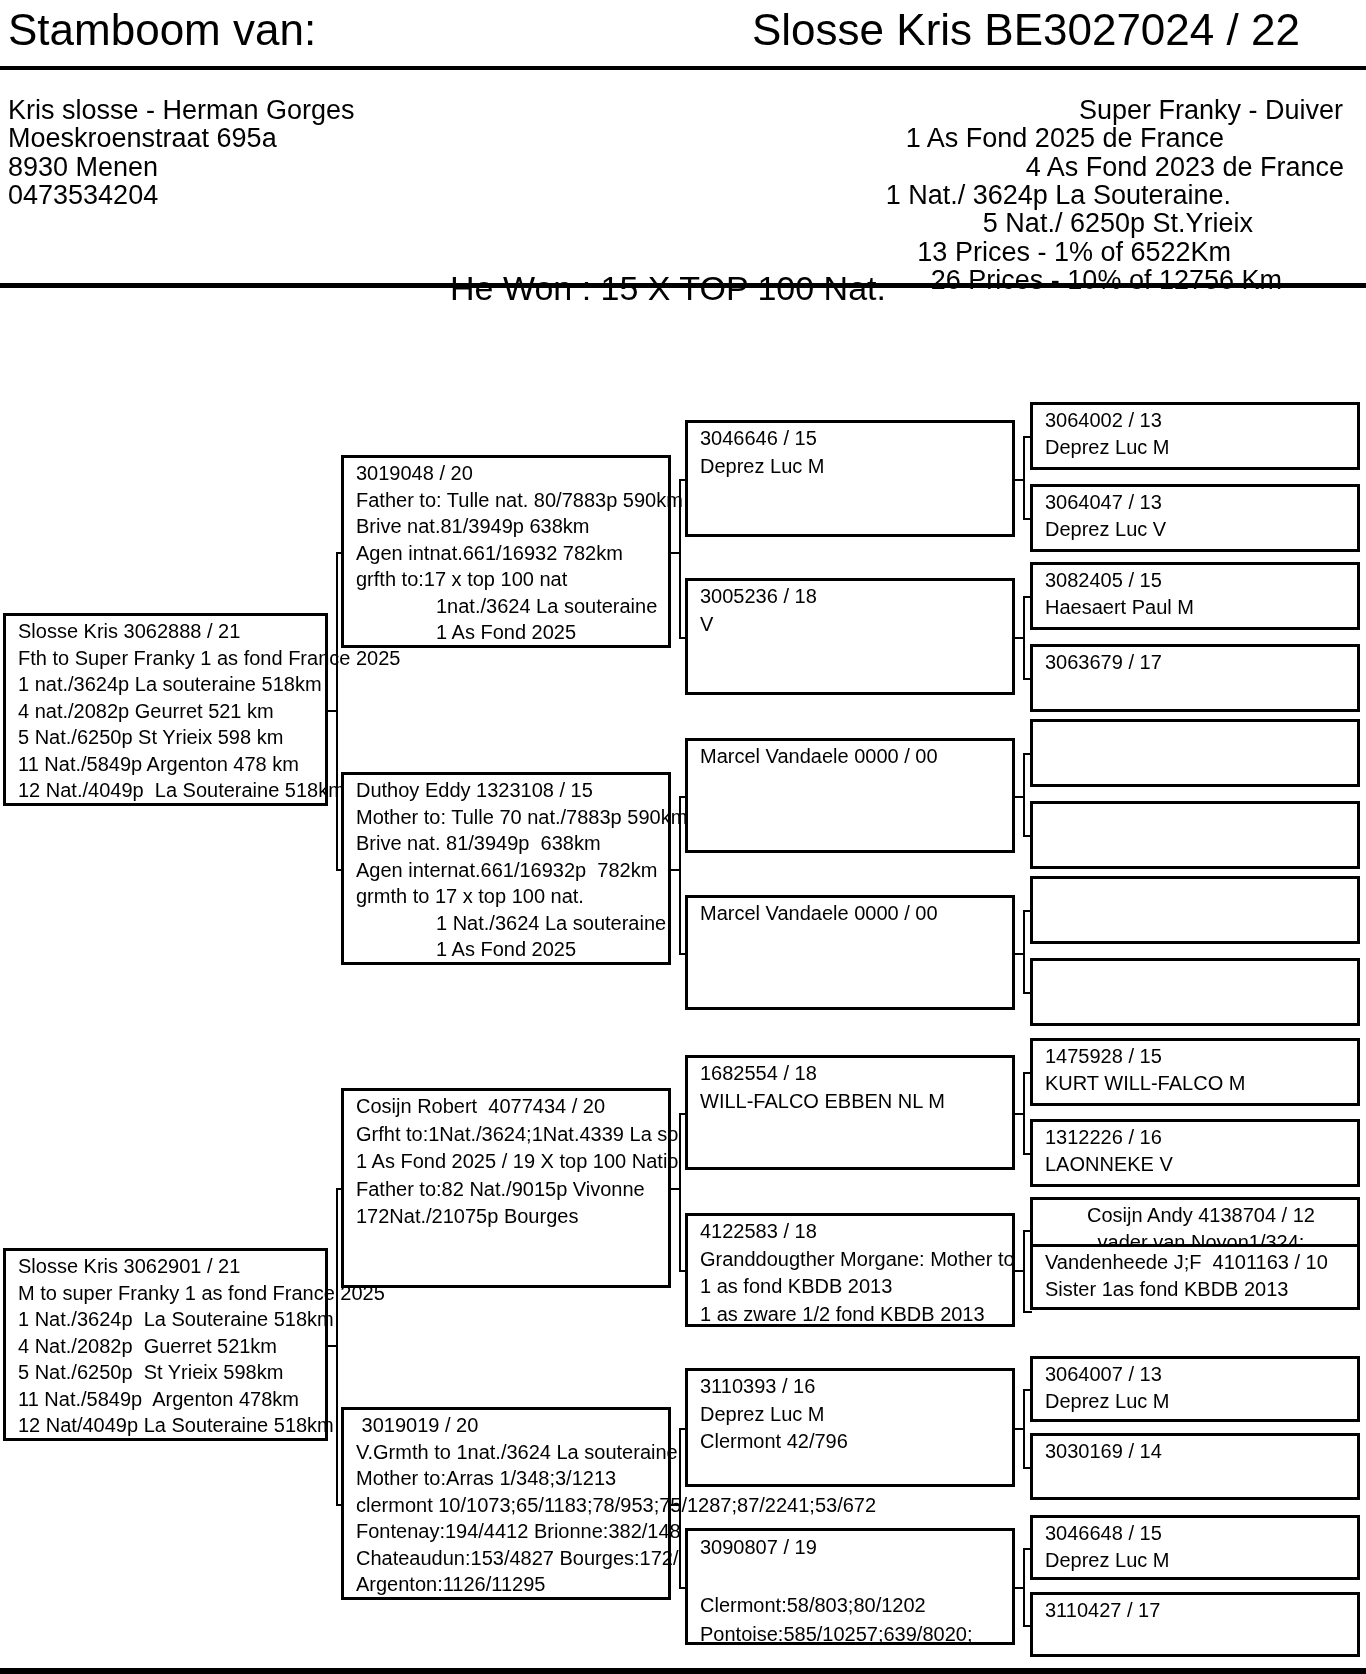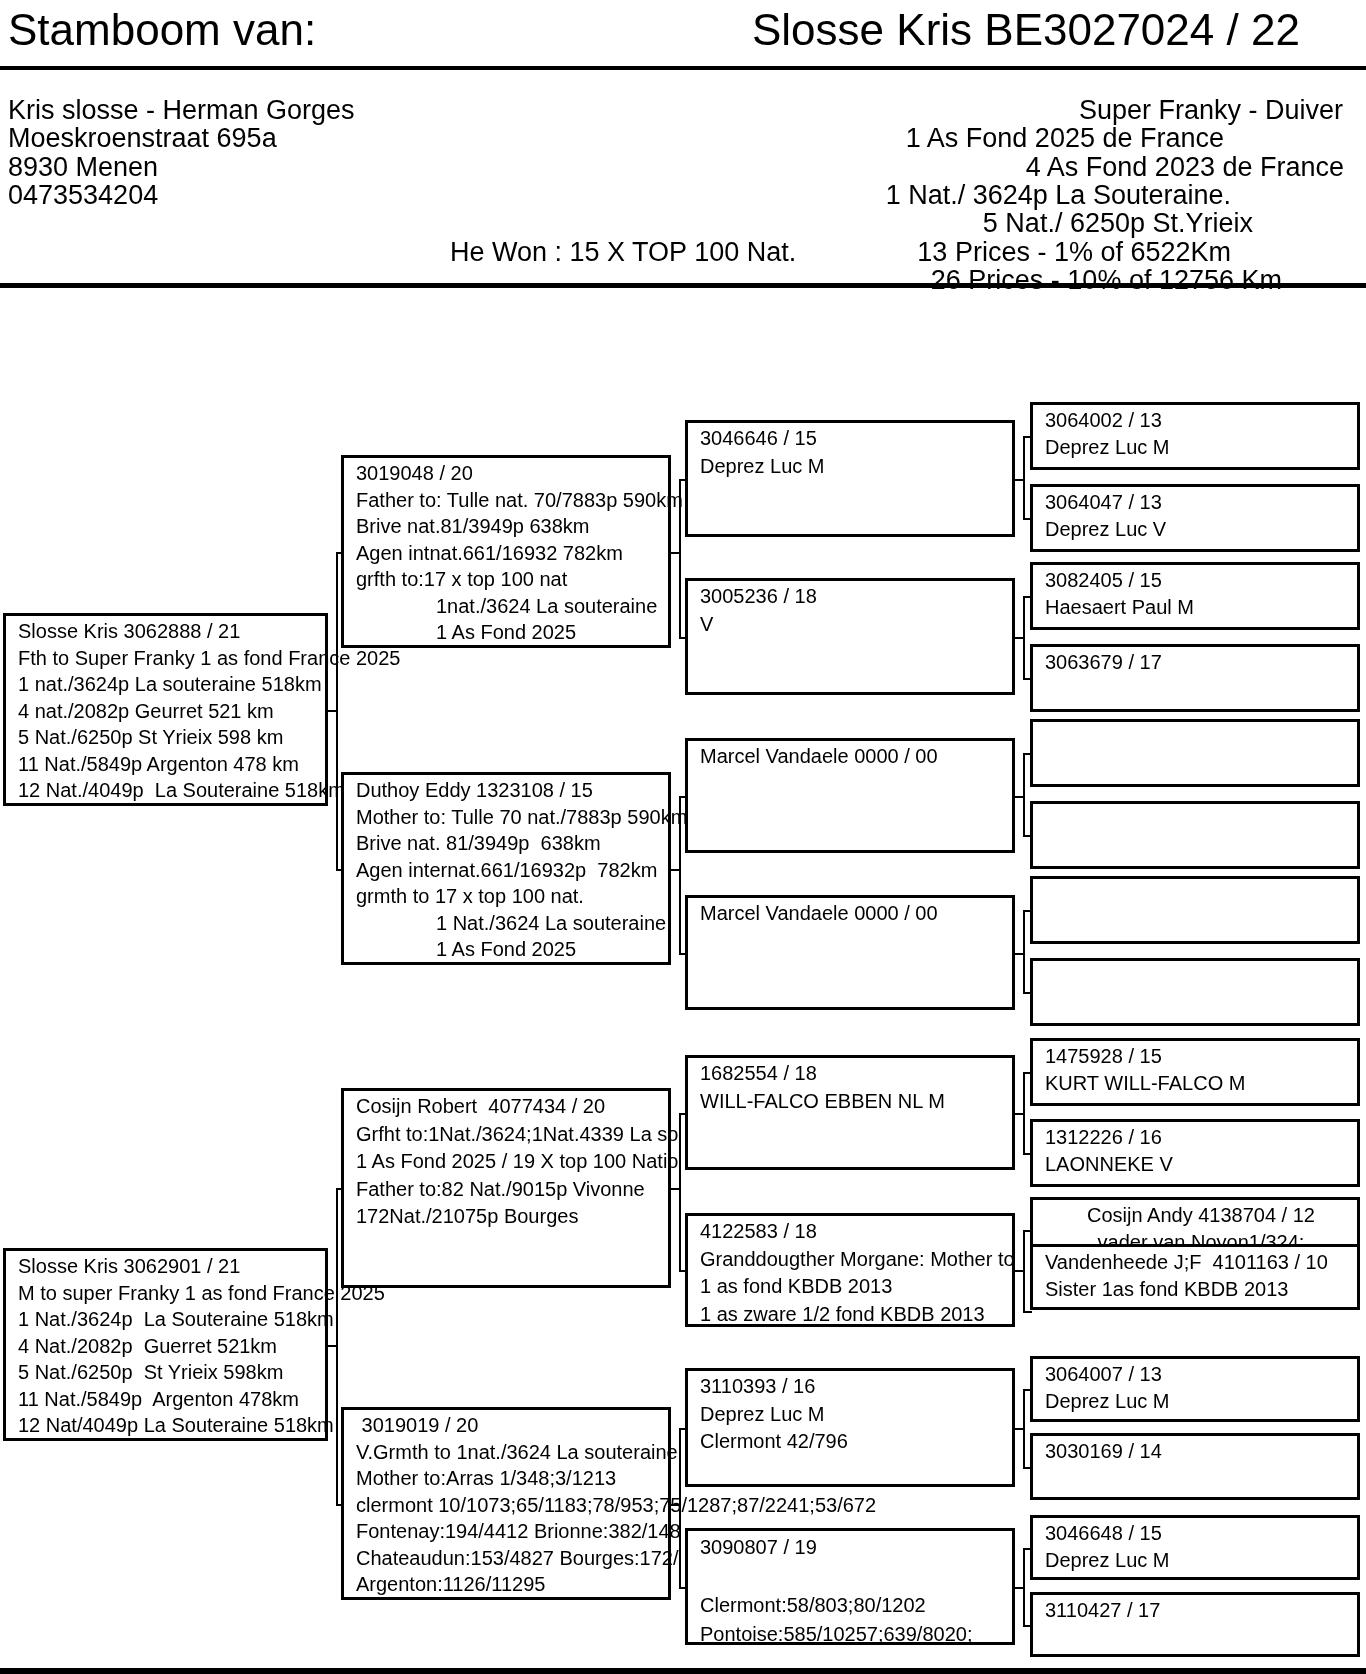--- a/index.html
+++ b/index.html
@@ -2,21 +2,21 @@
 <html><head>
 <meta charset="utf-8">
 <style>
   html,body{margin:0;padding:0;background:#fff;}
   #page{position:relative;width:1366px;height:1674px;background:#ffffff;color:#000;
         font-family:"Liberation Sans","DejaVu Sans",sans-serif;overflow:hidden;}
   .title{position:absolute;font-size:44px;line-height:52px;white-space:pre;}
   .hline-rule{position:absolute;left:0;width:1366px;background:#000;}
   .addr{position:absolute;left:8px;font-size:27px;line-height:28px;white-space:pre;}
   .ach{position:absolute;font-size:27px;line-height:28px;white-space:pre;}
-  .hewon{position:absolute;font-size:27px;line-height:28px;white-space:pre;}
+  .hewon{position:absolute;font-size:34px;line-height:28px;white-space:pre;margin-top:36px;}
   .pbox{position:absolute;background:#fff;border:3px solid #000;box-sizing:border-box;padding-top:2px;}
   .pline{font-size:20px;white-space:pre;padding-left:12px;overflow:visible;}
   .cline{position:absolute;background:#000;}
 </style>
 </head>
 <body>
 
 <div id="page">
 
   <div class="title" style="left:8px;top:4px;text-align:right;">Stamboom van:</div>
@@ -111,21 +111,21 @@
         <div class="pline" style="line-height: 26.5px; height: 26.5px;">Slosse Kris 3062901 / 21</div>
         <div class="pline" style="line-height: 26.5px; height: 26.5px;">M to super Franky 1 as fond France 2025</div>
         <div class="pline" style="line-height: 26.5px; height: 26.5px;">1 Nat./3624p  La Souteraine 518km</div>
         <div class="pline" style="line-height: 26.5px; height: 26.5px;">4 Nat./2082p  Guerret 521km</div>
         <div class="pline" style="line-height: 26.5px; height: 26.5px;">5 Nat./6250p  St Yrieix 598km</div>
         <div class="pline" style="line-height: 26.5px; height: 26.5px;">11 Nat./5849p  Argenton 478km</div>
         <div class="pline" style="line-height: 26.5px; height: 26.5px;">12 Nat/4049p La Souteraine 518km</div>
       </div>
       <div class="pbox" style="left: 341px; top: 455px; width: 330px; height: 193px;">
         <div class="pline" style="line-height: 26.5px; height: 26.5px;">3019048 / 20</div>
-        <div class="pline" style="line-height: 26.5px; height: 26.5px;">Father to: Tulle nat. 70/7883p 590km</div>
+        <div class="pline" style="line-height: 26.5px; height: 26.5px;">Father to: Tulle nat. 80/7883p 590km</div>
         <div class="pline" style="line-height: 26.5px; height: 26.5px;">Brive nat.81/3949p 638km</div>
         <div class="pline" style="line-height: 26.5px; height: 26.5px;">Agen intnat.661/16932 782km</div>
         <div class="pline" style="line-height: 26.5px; height: 26.5px;">grfth to:17 x top 100 nat</div>
         <div class="pline" style="line-height: 26.5px; height: 26.5px; padding-left: 92px;">1nat./3624 La souteraine</div>
         <div class="pline" style="line-height: 26.5px; height: 26.5px; padding-left: 92px;">1 As Fond 2025</div>
       </div>
       <div class="pbox" style="left: 341px; top: 772px; width: 330px; height: 193px;">
         <div class="pline" style="line-height: 26.5px; height: 26.5px;">Duthoy Eddy 1323108 / 15</div>
         <div class="pline" style="line-height: 26.5px; height: 26.5px;">Mother to: Tulle 70 nat./7883p 590km</div>
         <div class="pline" style="line-height: 26.5px; height: 26.5px;">Brive nat. 81/3949p  638km</div>

